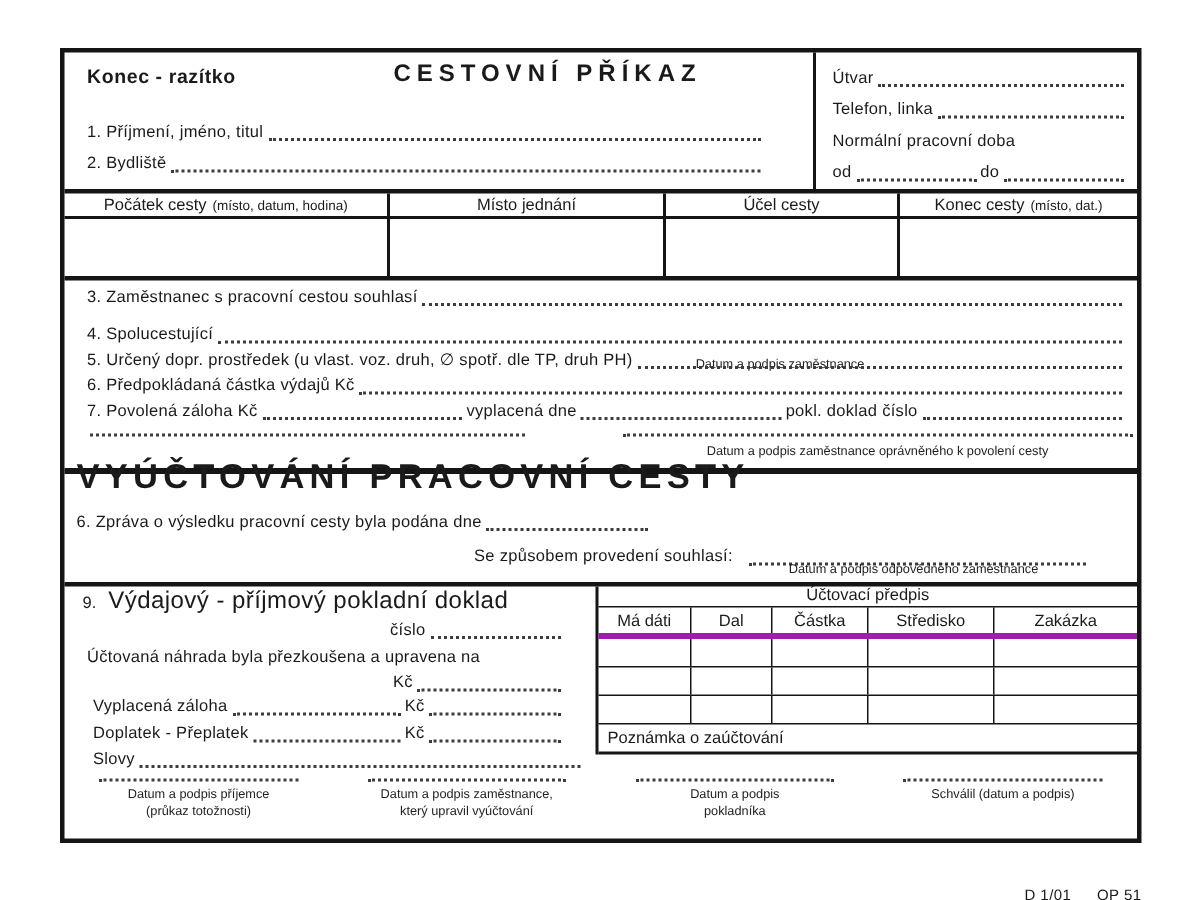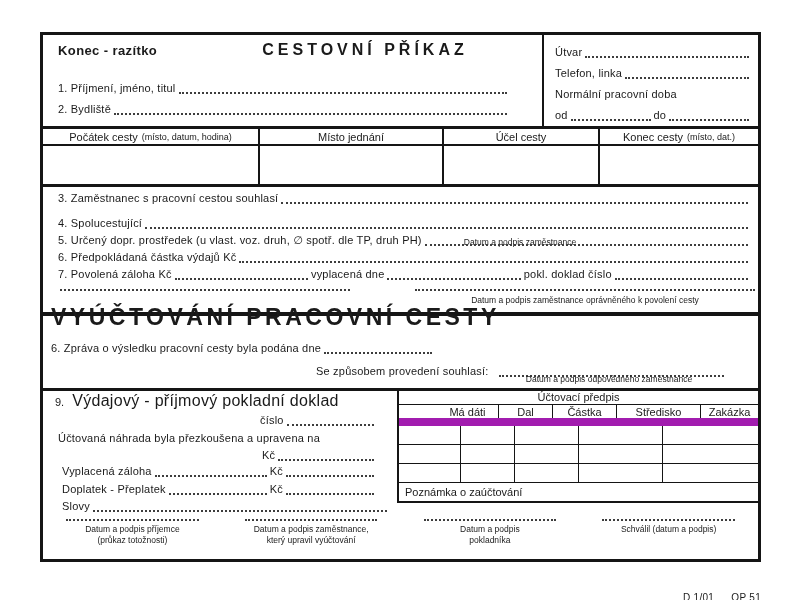--- a/index.html
+++ b/index.html
@@ -34,21 +34,21 @@
   .hdiv2 { left:0; top:353px; width:715px; height:3px; background:#151515; }
   
   .sttl { left:8px; top:269px; font-size:23px; font-weight:bold; letter-spacing:3.5px; white-space:nowrap; }
   
   .v9t { left:12px; top:357px; display:flex; align-items:baseline; gap:8px; }
   .v9t .num { font-size:11px; }
   .v9t .ttl { font-size:16px; letter-spacing:0.3px; }
   
   .acct { left:354px; top:356px; width:361px; height:112px; border-left:2px solid #151515; display:flex; flex-direction:column; font-size:11px; }
   .a-title { height:14px; border-bottom:1px solid #151515; text-align:center; line-height:13px; }
-  .a-head { height:21px; border-bottom:8px solid #a21caf; display:grid; grid-template-columns:62px 54px 64px 84px 1fr;padding-left:38px; }
+  .a-head { height:21px; border-bottom:4px solid #a21caf; display:grid; grid-template-columns:62px 54px 64px 84px 1fr; }
   .a-head div { border-right:1px solid #151515; display:flex; align-items:center; justify-content:center; }
   .a-row { height:19px; border-bottom:1px solid #151515; display:grid; grid-template-columns:62px 54px 64px 84px 1fr; }
   .a-row div { border-right:1px solid #151515; }
   .a-note { height:20px; border-bottom:2px solid #151515; line-height:18px; padding-left:6px; }
   
   .sigrow { left:0; top:484px; width:715px; display:flex; }
   .sigcol { flex:1; display:flex; flex-direction:column; align-items:center; }
   .sigcol .dotline { width:74%; margin-bottom:3px; }
   .footer { left:0; top:564px; width:761px; text-align:right; font-size:10px; letter-spacing:0.3px;margin-top:28px; }
   .footer span { margin-left:14px; }

